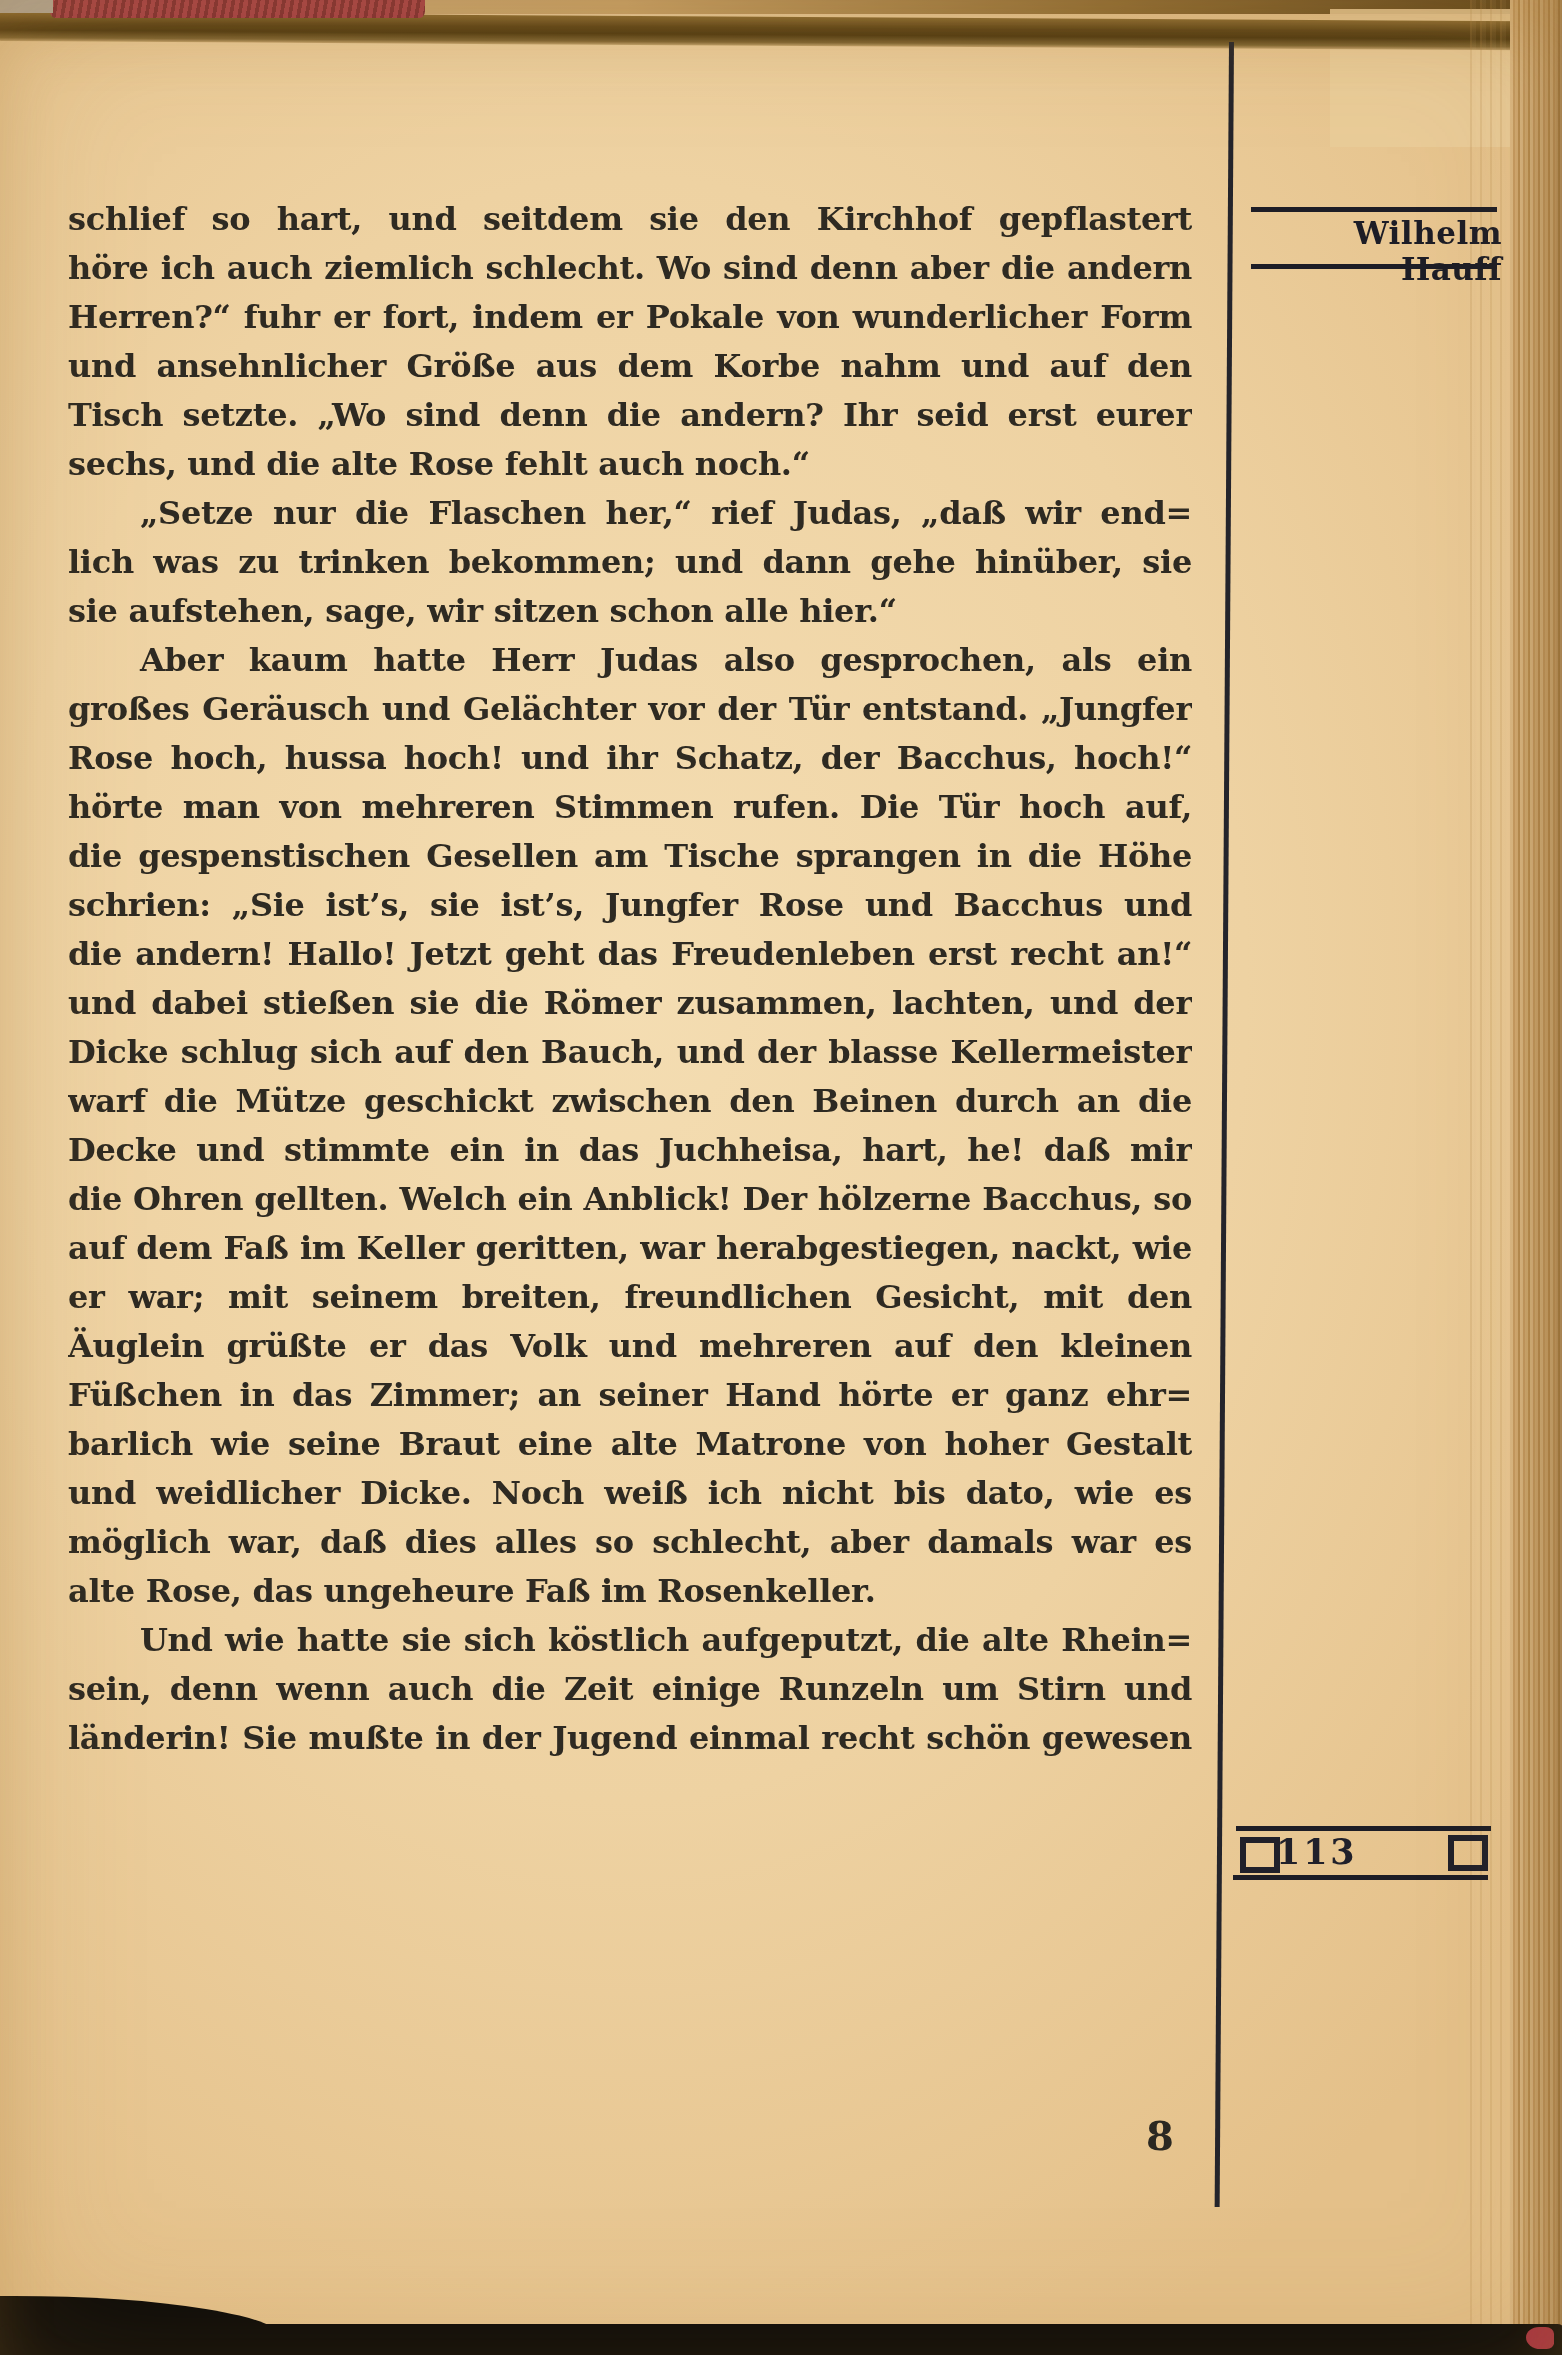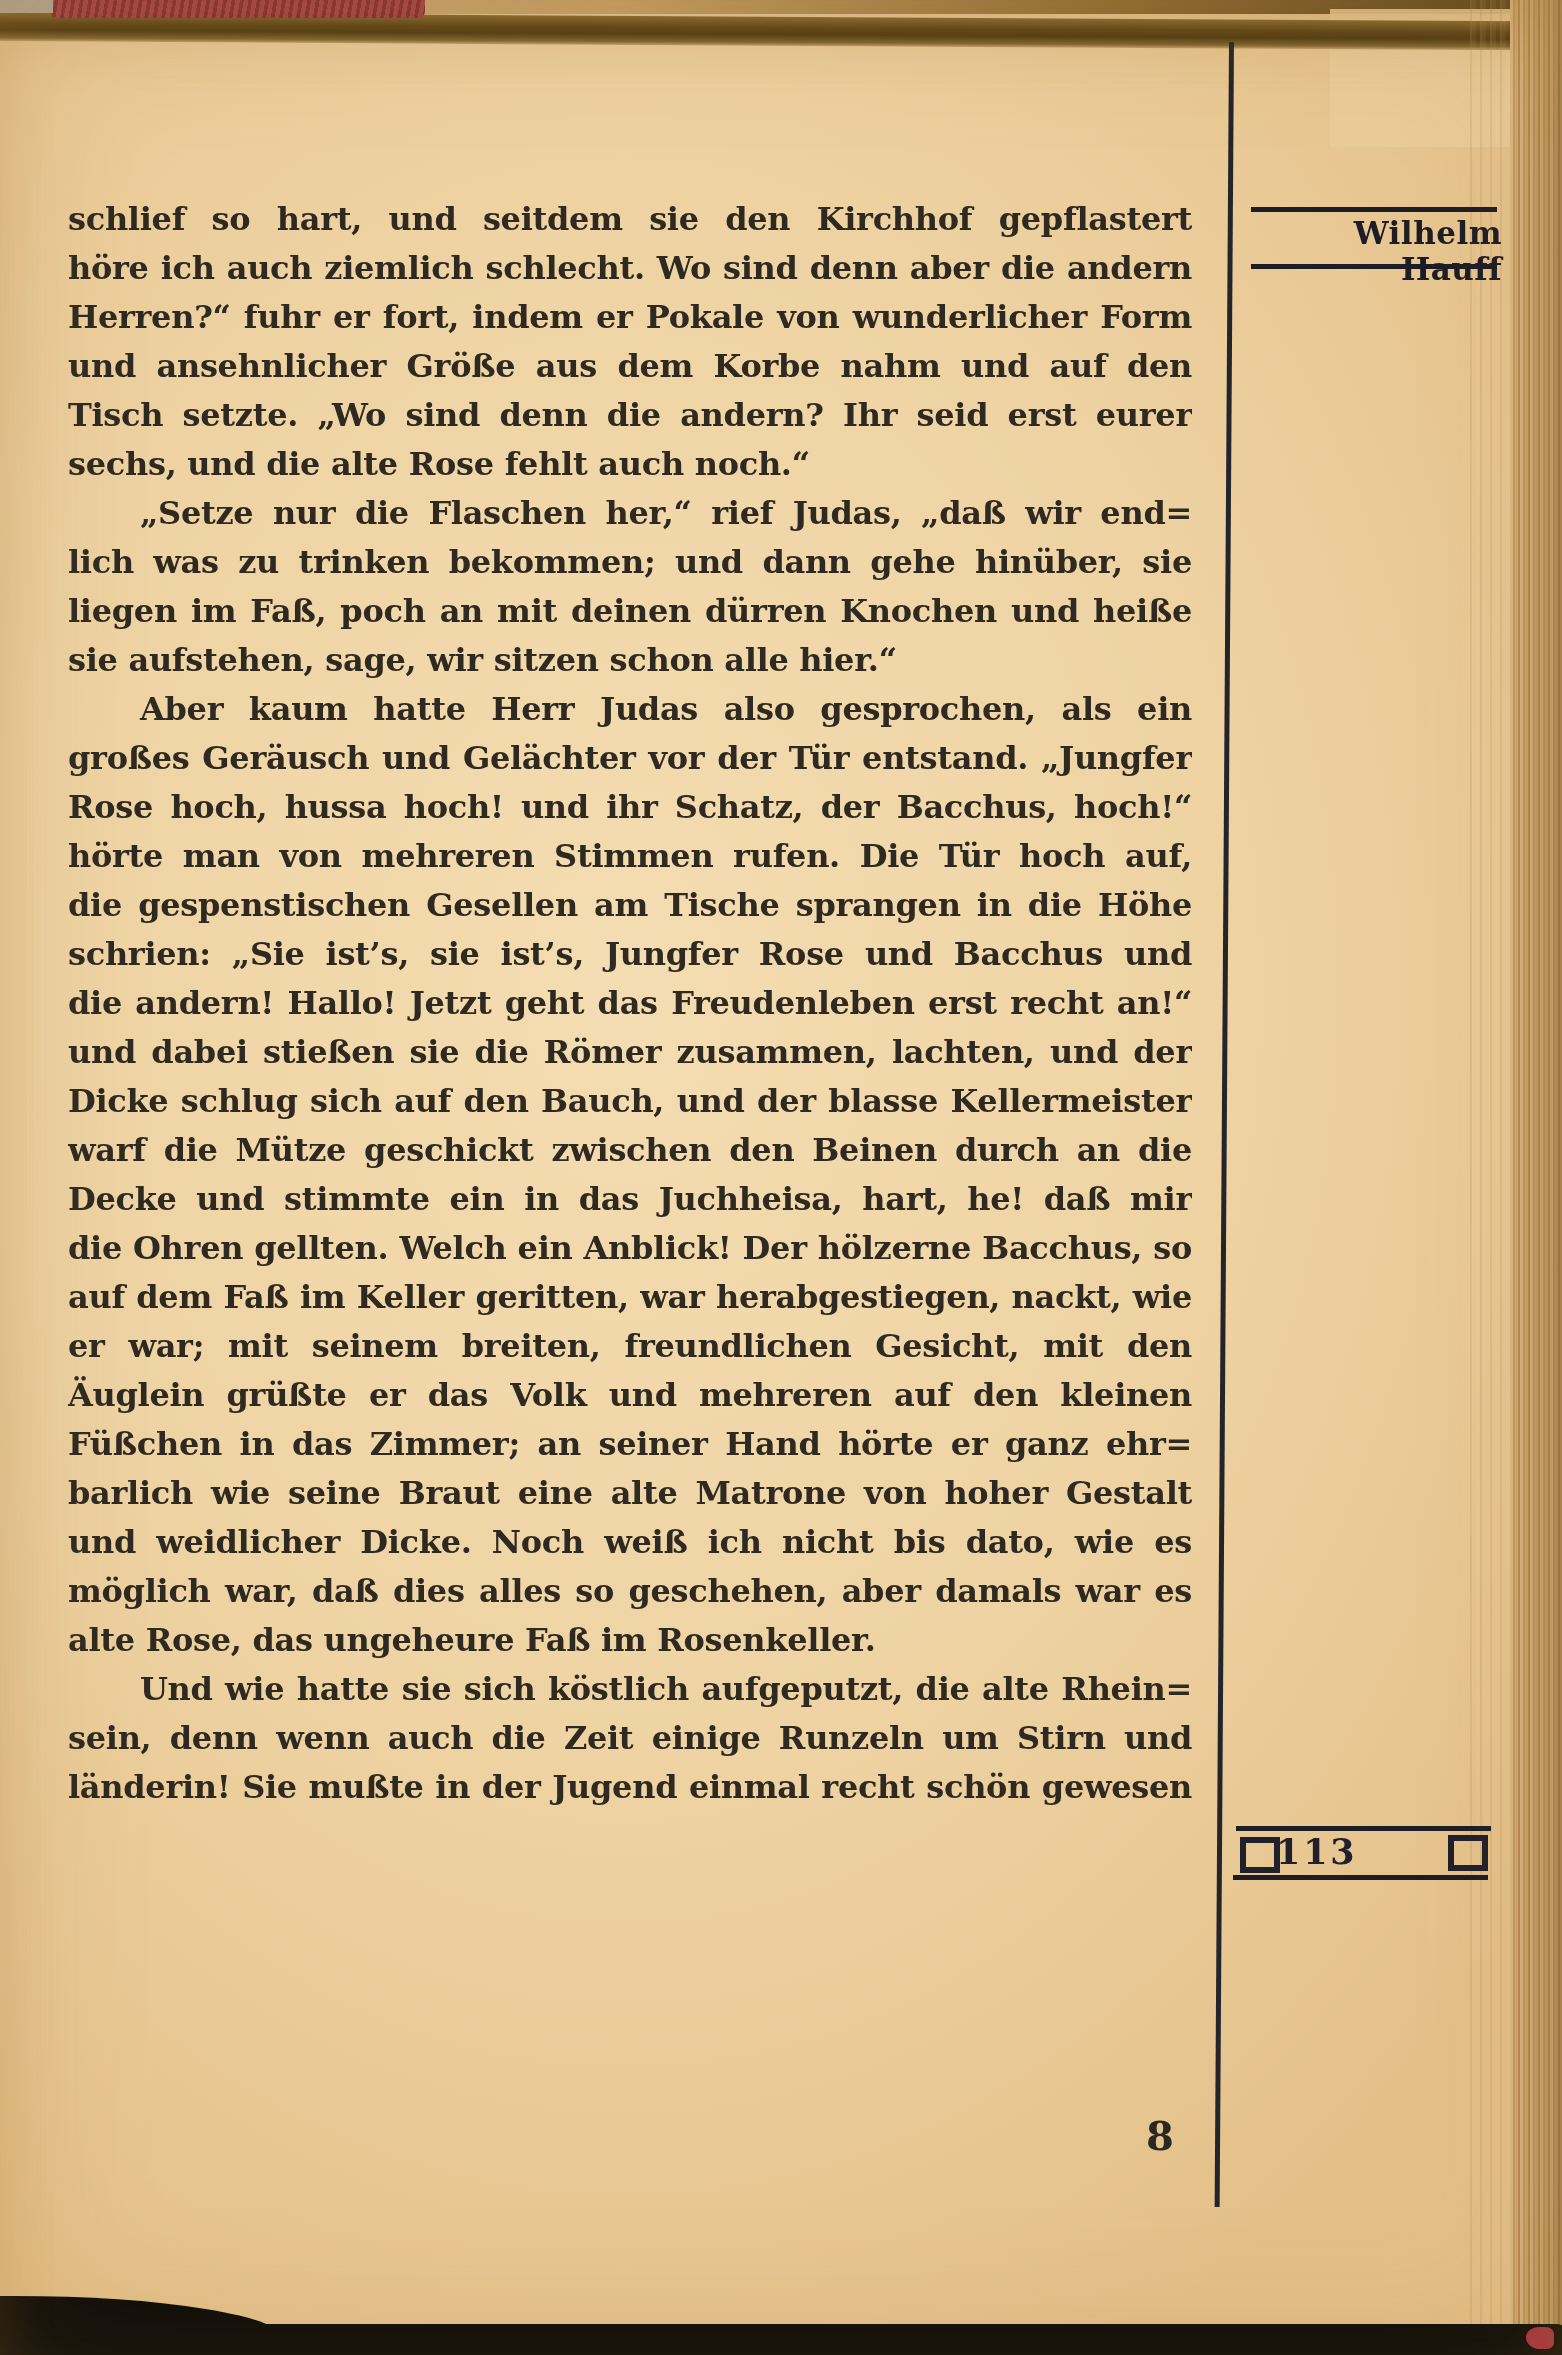--- a/index.html
+++ b/index.html
@@ -95,41 +95,40 @@
 
 <div class="abs text-block">
     <div class="line">schlief so hart, und seitdem sie den Kirchhof gepflastert haben,</div>
     <div class="line">höre ich auch ziemlich schlecht.  Wo sind denn aber die andern</div>
     <div class="line">Herren?“ fuhr er fort, indem er Pokale von wunderlicher Form</div>
     <div class="line">und ansehnlicher Größe aus dem Korbe nahm und auf den</div>
     <div class="line">Tisch setzte.  „Wo sind denn die andern? Ihr seid erst eurer</div>
     <div class="line short">sechs, und die alte Rose fehlt auch noch.“</div>
     <div class="line indent">„Setze nur die Flaschen her,“ rief Judas, „daß wir end=</div>
     <div class="line">lich was zu trinken bekommen; und dann gehe hinüber, sie</div>
-    <div class="line">liegen im Faß, poch an mit deinen dürren Knochen und heiße</div>
     <div class="line short">sie aufstehen, sage, wir sitzen schon alle hier.“</div>
     <div class="line indent">Aber kaum hatte Herr Judas also gesprochen, als ein</div>
     <div class="line">großes Geräusch und Gelächter vor der Tür entstand.  „Jungfer</div>
     <div class="line">Rose hoch, hussa hoch! und ihr Schatz, der Bacchus, hoch!“</div>
     <div class="line">hörte man von mehreren Stimmen rufen.  Die Tür hoch auf,</div>
     <div class="line">die gespenstischen Gesellen am Tische sprangen in die Höhe und</div>
     <div class="line">schrien: „Sie ist’s, sie ist’s, Jungfer Rose und Bacchus und</div>
     <div class="line">die andern! Hallo! Jetzt geht das Freudenleben erst recht an!“</div>
     <div class="line">und dabei stießen sie die Römer zusammen, lachten, und der</div>
     <div class="line">Dicke schlug sich auf den Bauch, und der blasse Kellermeister</div>
     <div class="line">warf die Mütze geschickt zwischen den Beinen durch an die</div>
     <div class="line">Decke und stimmte ein in das Juchheisa, hart, he! daß mir</div>
     <div class="line">die Ohren gellten. Welch ein Anblick! Der hölzerne Bacchus, so</div>
     <div class="line">auf dem Faß im Keller geritten, war herabgestiegen, nackt, wie</div>
     <div class="line">er war; mit seinem breiten, freundlichen Gesicht, mit den klaren</div>
     <div class="line">Äuglein grüßte er das Volk und mehreren auf den kleinen</div>
     <div class="line">Füßchen in das Zimmer; an seiner Hand hörte er ganz ehr=</div>
     <div class="line">barlich wie seine Braut eine alte Matrone von hoher Gestalt</div>
     <div class="line">und weidlicher Dicke.  Noch weiß ich nicht bis dato, wie es</div>
-    <div class="line">möglich war, daß dies alles so geschehen, aber damals war es</div>
+    <div class="line">möglich war, daß dies alles so schlecht, aber damals war es</div>
     <div class="line short">alte Rose, das ungeheure Faß im Rosenkeller.</div>
     <div class="line indent">Und wie hatte sie sich köstlich aufgeputzt, die alte Rhein=</div>
     <div class="line">sein, denn wenn auch die Zeit einige Runzeln um Stirn und</div>
     <div class="line">länderin! Sie mußte in der Jugend einmal recht schön gewesen</div>
   </div>
 
 <div class="abs hrule hdr-rule-top"></div>
 <div class="abs hdr-text">Wilhelm Hauff</div>
 <div class="abs hrule hdr-rule-bot"></div>
 

